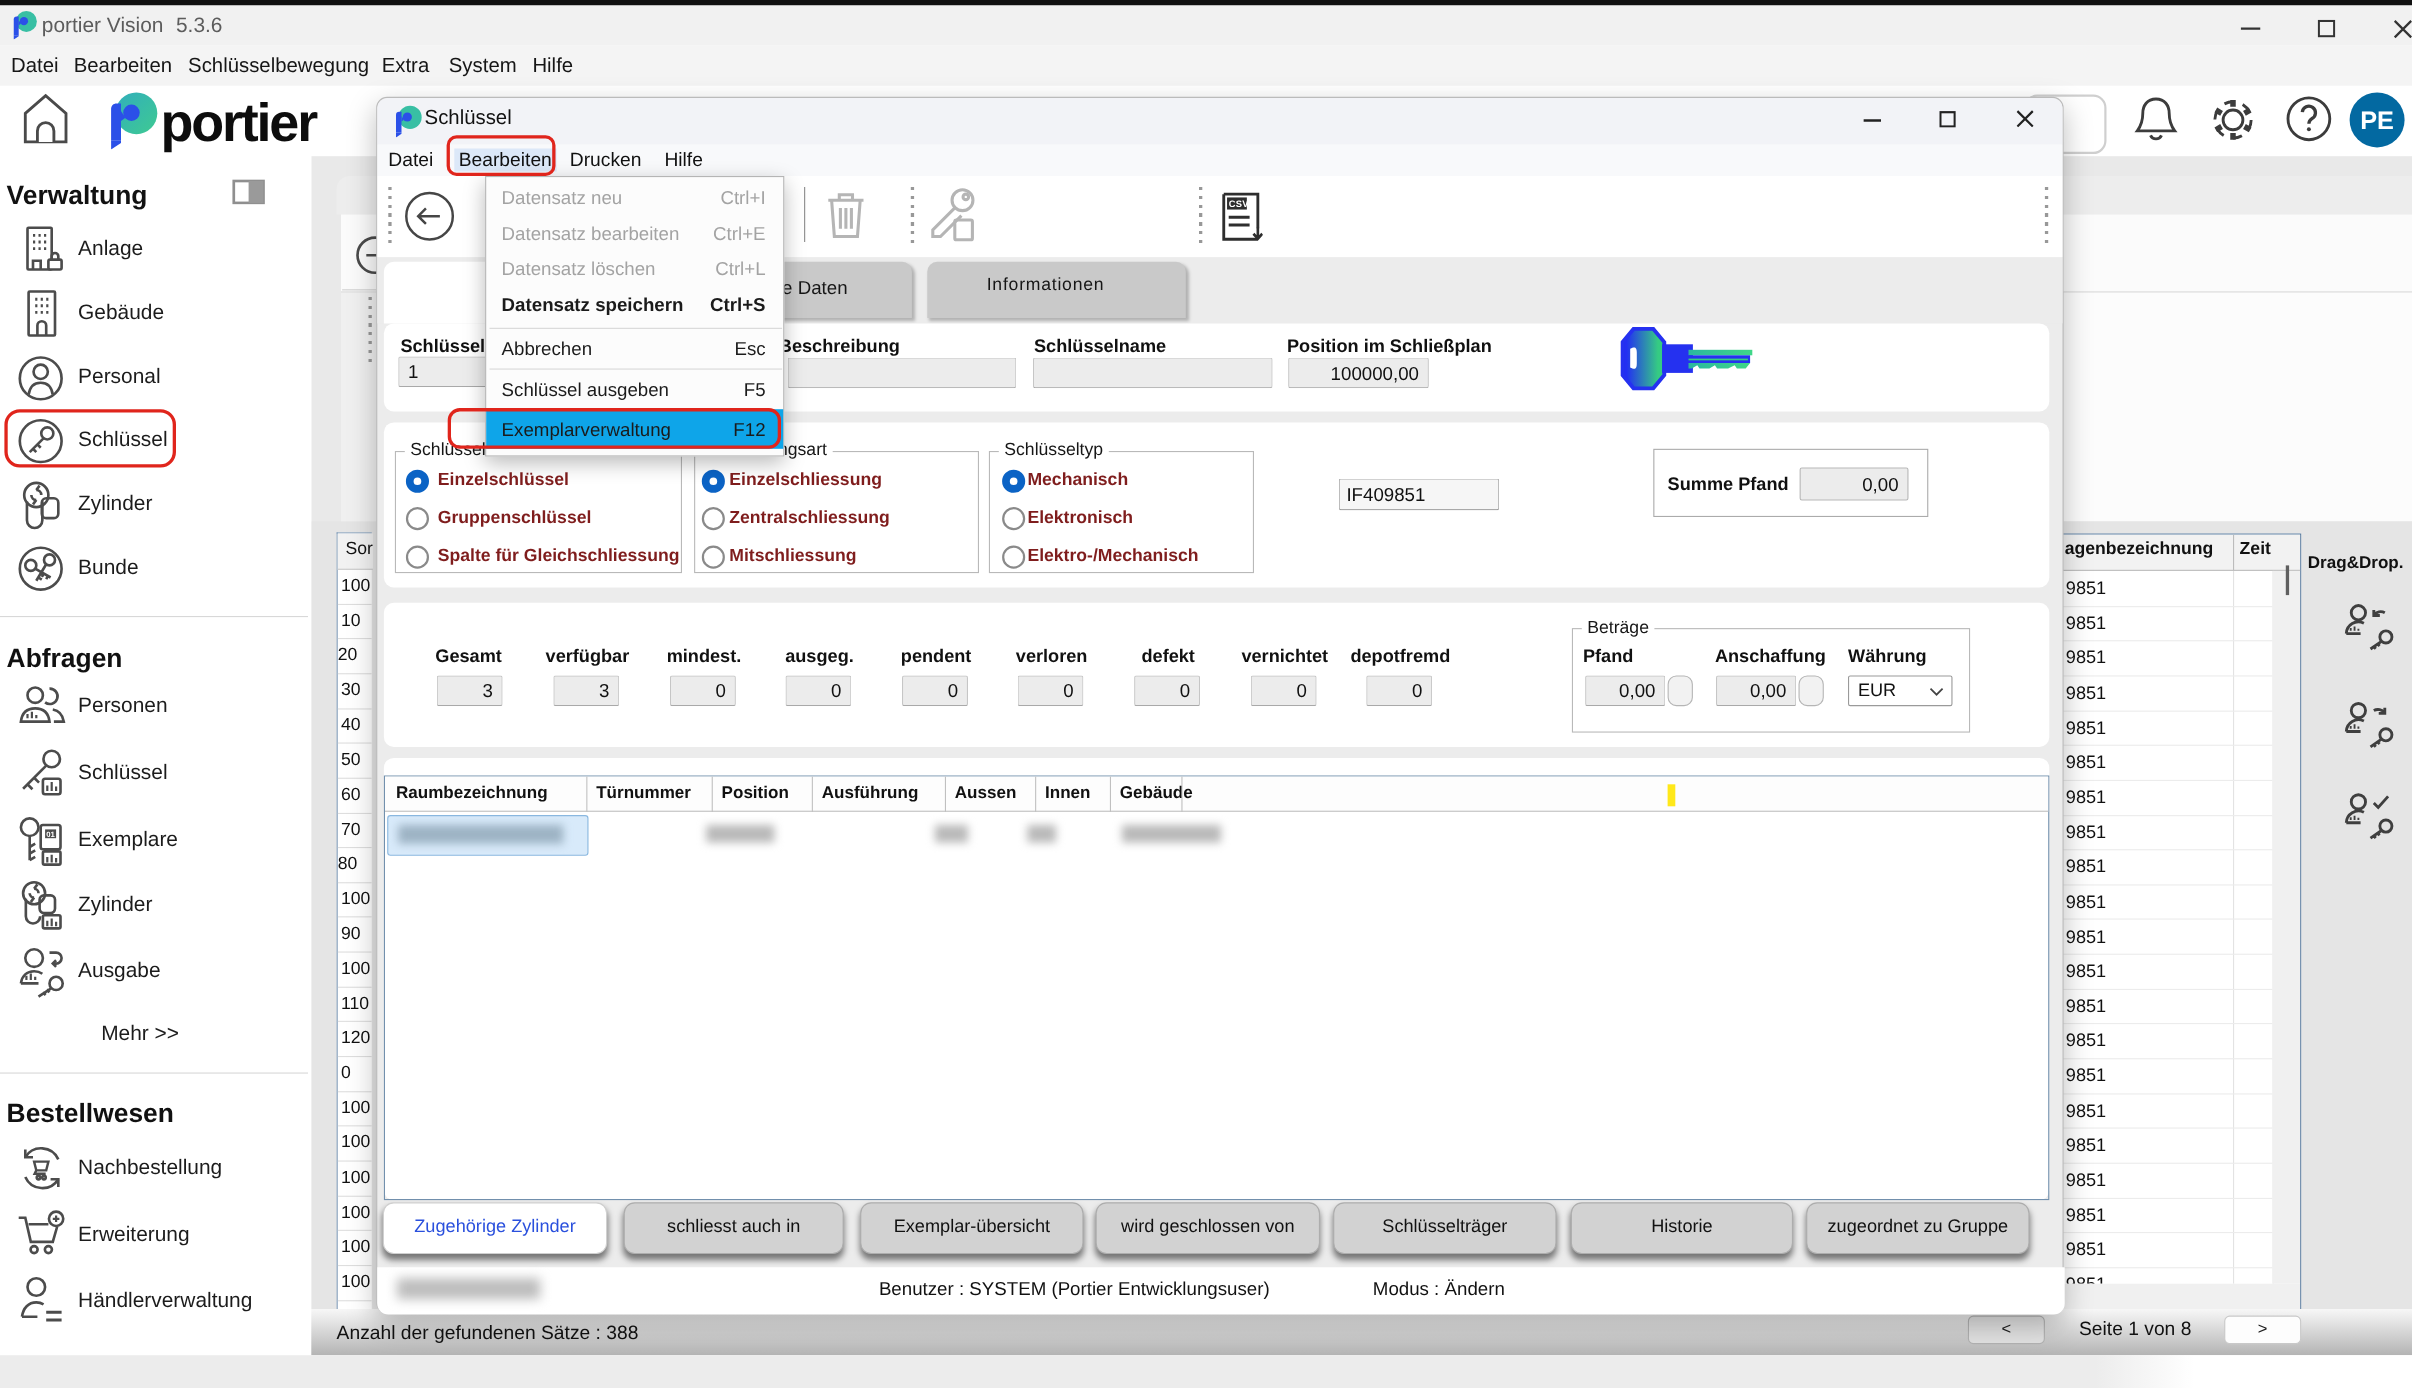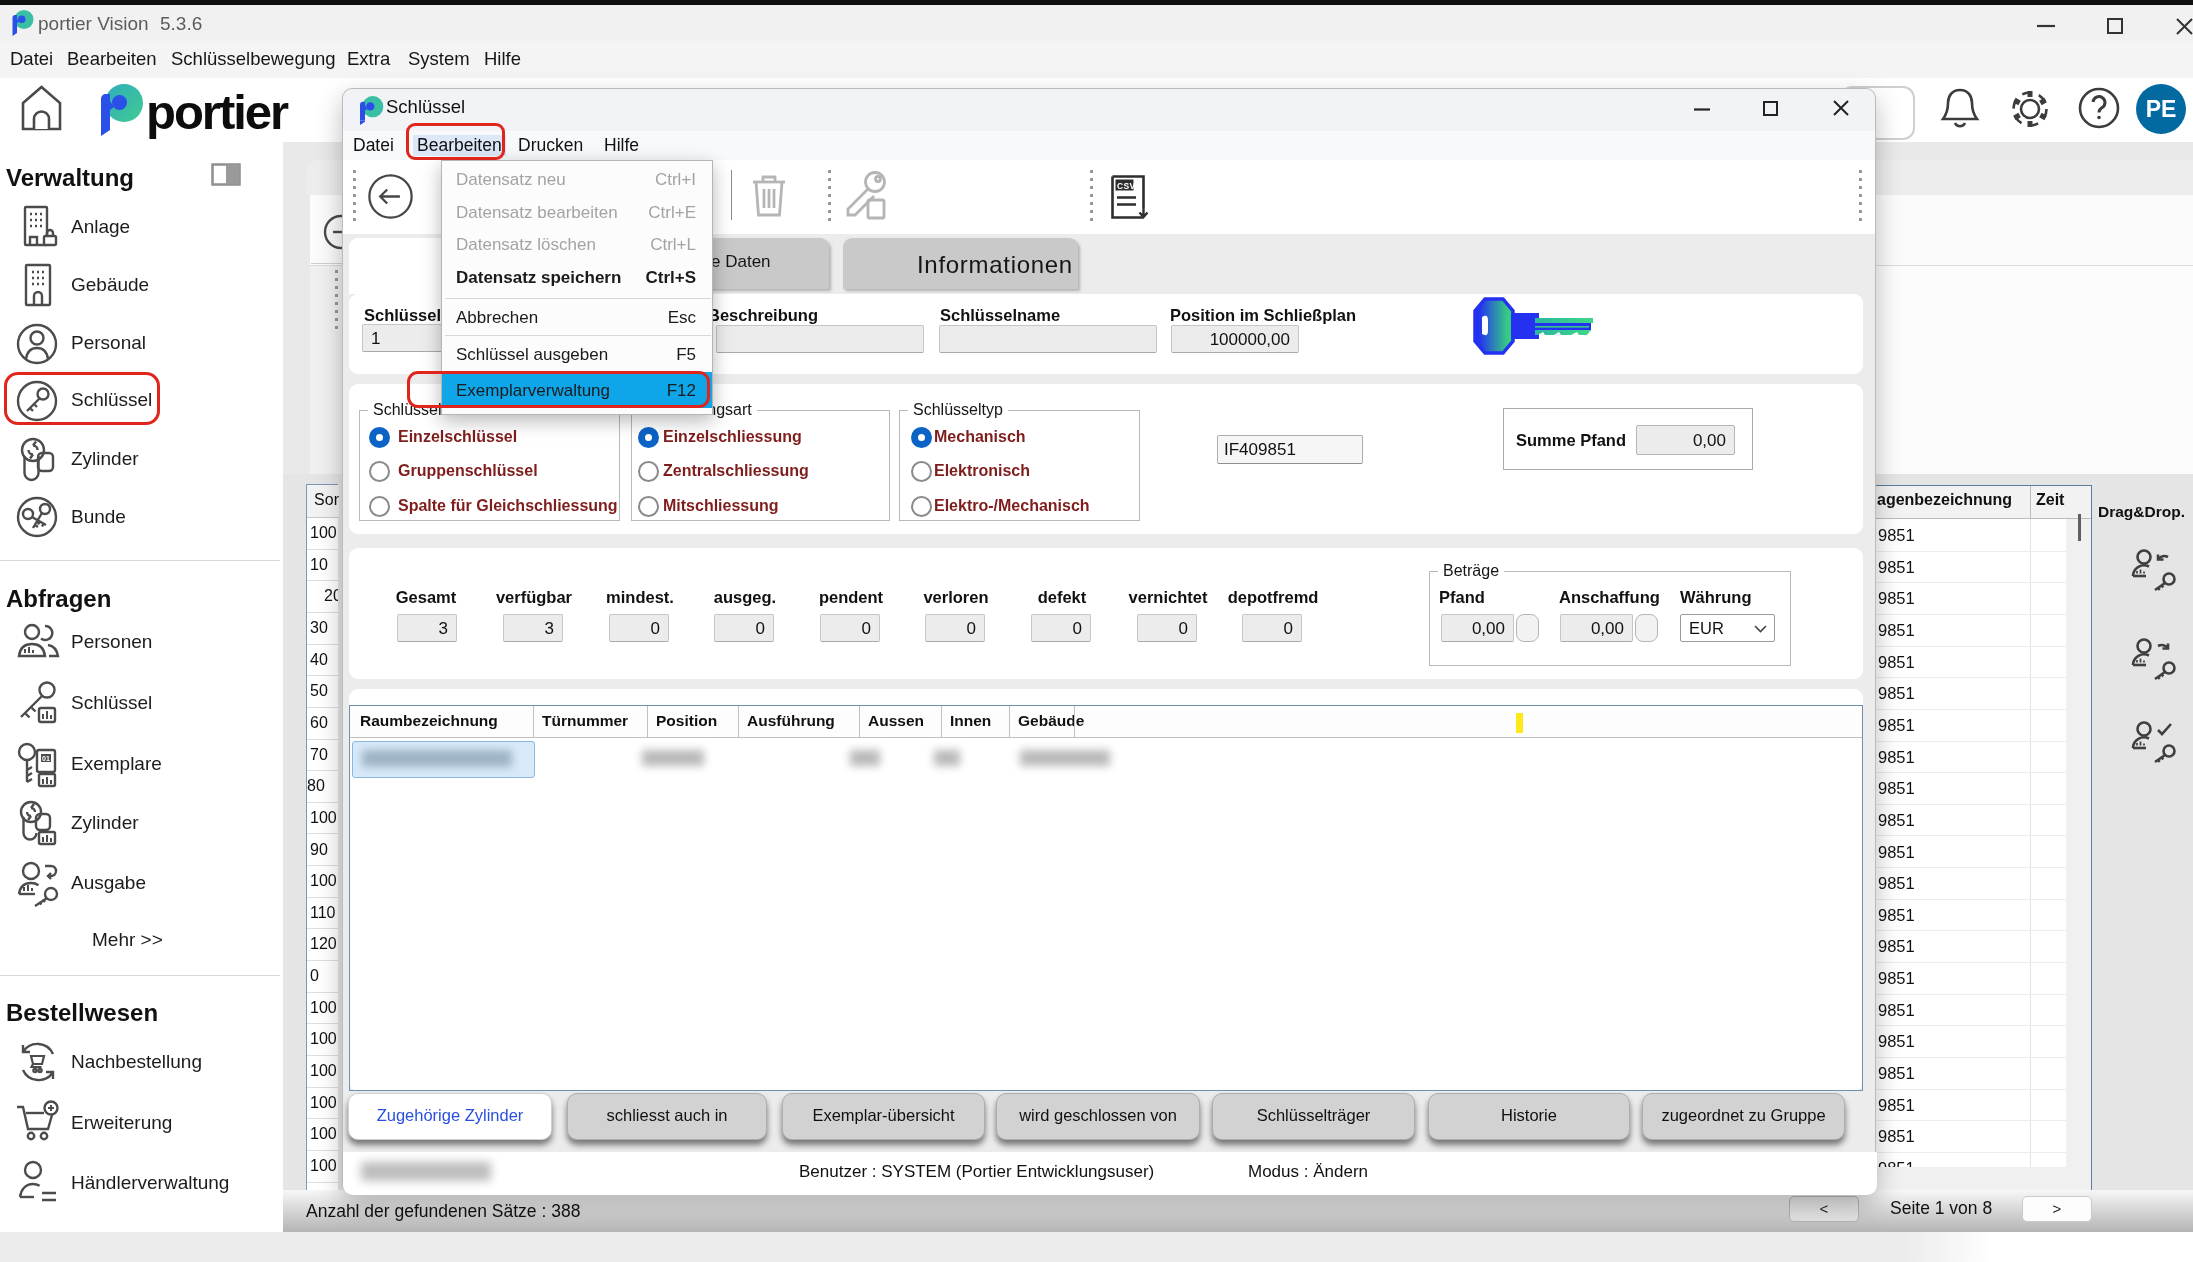--- a/index.html
+++ b/index.html
@@ -148,21 +148,21 @@
   <div class="abs" style="left:335px;top:270px;width:3px;height:62px;background-image:repeating-linear-gradient(#989898 0 3px, transparent 3px 8px);"></div>
 
   <div class="abs" style="left:283px;top:474px;width:1910px;height:716px;background:#e5e5e5;"></div>
 
   <div class="abs" style="left:306px;top:484px;width:32px;height:707px;background:#fff;border:1px solid #7d98b5;border-right:none;text-align:right;">
     <div class="abs" style="left:0;top:0;width:32px;height:33px;background:#f2f2f2;border-bottom:1px solid #c9c9c9;font-size:16px;color:#111;padding:6px 0 0 4px;">Sor</div>
   </div>
   <div id="sorrows" class="abs" style="left:307px;top:518px;width:31px;height:672px;overflow:hidden;font-size:16px;color:#111;">
       <div class="abs" style="left:0;top:0.0px;width:31px;height:31.65px;border-bottom:1px solid #dedede;line-height:30px;padding-left:3px;">100</div>
       <div class="abs" style="left:0;top:31.6px;width:31px;height:31.65px;border-bottom:1px solid #dedede;line-height:30px;padding-left:3px;">10</div>
-      <div class="abs" style="left:0;top:63.3px;width:31px;height:31.65px;border-bottom:1px solid #dedede;line-height:30px;padding-left:17px;">20</div>
+      <div class="abs" style="left:0;top:63.3px;width:31px;height:31.65px;border-bottom:1px solid #dedede;line-height:30px;padding-left:0;">20</div>
       <div class="abs" style="left:0;top:94.9px;width:31px;height:31.65px;border-bottom:1px solid #dedede;line-height:30px;padding-left:3px;">30</div>
       <div class="abs" style="left:0;top:126.6px;width:31px;height:31.65px;border-bottom:1px solid #dedede;line-height:30px;padding-left:3px;">40</div>
       <div class="abs" style="left:0;top:158.2px;width:31px;height:31.65px;border-bottom:1px solid #dedede;line-height:30px;padding-left:3px;">50</div>
       <div class="abs" style="left:0;top:189.9px;width:31px;height:31.65px;border-bottom:1px solid #dedede;line-height:30px;padding-left:3px;">60</div>
       <div class="abs" style="left:0;top:221.5px;width:31px;height:31.65px;border-bottom:1px solid #dedede;line-height:30px;padding-left:3px;">70</div>
       <div class="abs" style="left:0;top:253.2px;width:31px;height:31.65px;border-bottom:1px solid #dedede;line-height:30px;padding-left:0;">80</div>
       <div class="abs" style="left:0;top:284.8px;width:31px;height:31.65px;border-bottom:1px solid #dedede;line-height:30px;padding-left:3px;">100</div>
       <div class="abs" style="left:0;top:316.5px;width:31px;height:31.65px;border-bottom:1px solid #dedede;line-height:30px;padding-left:3px;">90</div>
       <div class="abs" style="left:0;top:348.1px;width:31px;height:31.65px;border-bottom:1px solid #dedede;line-height:30px;padding-left:3px;">100</div>
       <div class="abs" style="left:0;top:379.8px;width:31px;height:31.65px;border-bottom:1px solid #dedede;line-height:30px;padding-left:3px;">110</div>
@@ -454,21 +454,21 @@
         <path d="M33.5 33v9M29.5 38.5l4 4.5 4-4.5" stroke-width="2.4"></path>
       </svg>
       <div class="vdots" style="left:1516px;top:10px;"></div>
     </div>
 
     <div id="dlg-tabs">
       <div class="abs" style="left:6px;top:4px;width:182px;height:56px;background:#fff;border-radius:9px 9px 0 0;"></div>
       <div class="abs" style="left:256px;top:4px;width:230px;height:51px;background:#c9c9c9;border-radius:9px 9px 0 0;box-shadow:2px 2px 3px rgba(0,0,0,.25);"></div>
       <span class="abs" style="left:368px;top:18px;font-size:17px;color:#161616;">e Daten</span>
       <div class="abs" style="left:500px;top:4px;width:235px;height:51px;background:#c9c9c9;border-radius:9px 9px 0 0;box-shadow:2px 2px 3px rgba(0,0,0,.25);"></div>
-      <span class="abs" style="left:554px;top:17px;font-size:24px;color:#161616;letter-spacing:0.7px;margin-left:20px;">Informationen</span>
+      <span class="abs" style="left:554px;top:17px;font-size:16px;color:#161616;letter-spacing:0.7px;">Informationen</span>
     </div>
 
     <div class="panel" style="top:205px;height:80px;">
       <span class="flabel" style="left:15px;top:12px;">Schlüsselnummer</span>
       <div class="field" style="left:13px;top:30px;width:200px;height:28px;padding:4px 8px;">1</div>
       <span class="flabel" style="left:359px;top:12px;">Beschreibung</span>
       <div class="field" style="left:367px;top:31px;width:208px;height:28px;"></div>
       <span class="flabel" style="left:591px;top:12px;">Schlüsselname</span>
       <div class="field" style="left:590px;top:31px;width:218px;height:28px;"></div>
       <span class="flabel" style="left:821px;top:12px;">Position im Schließplan</span>

